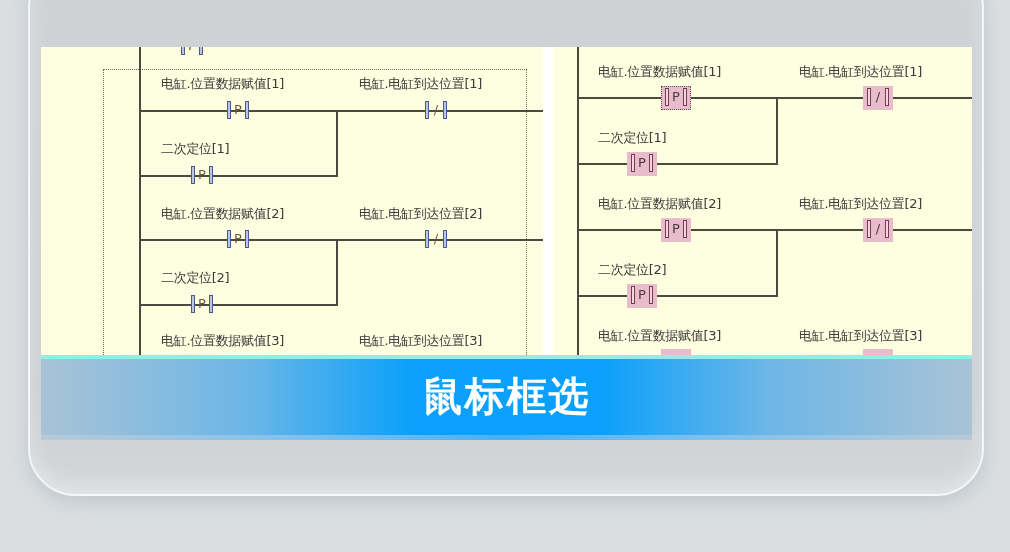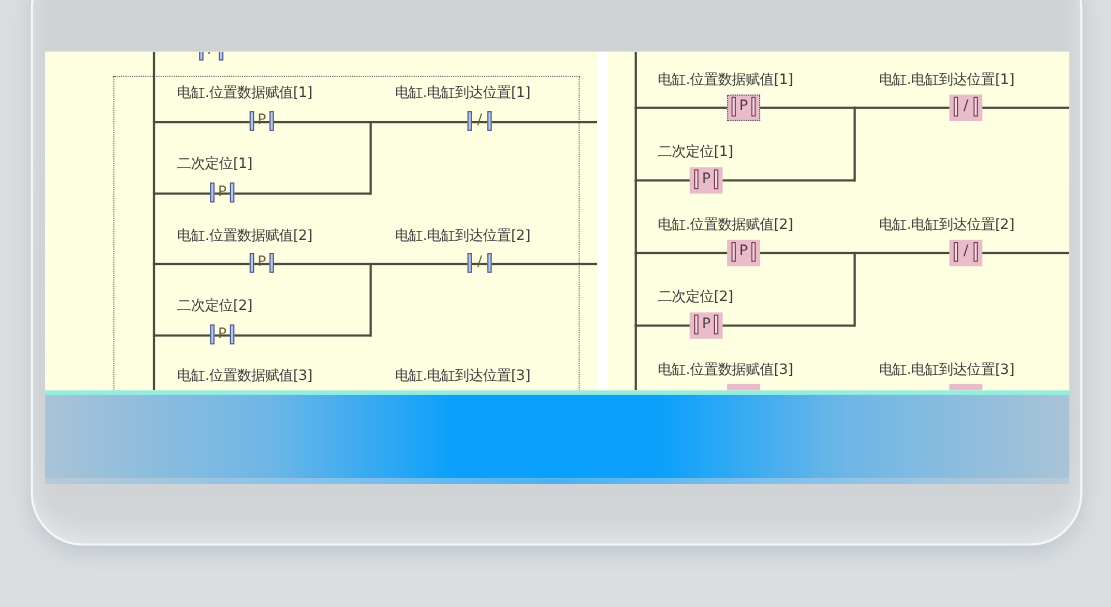--- a/index.html
+++ b/index.html
@@ -188,13 +188,14 @@
     <div class="contact sel" style="left:108px;top:302px;"></div>
     <span class="label" style="left:246px;top:280px;">电缸.电缸到达位置[3]</span>
     <div class="contact sel" style="left:310px;top:302px;"></div>
   </div>
 </div>
 
 <div class="banner">
   <div class="topline"></div>
   <div class="grad"></div>
   <div class="bottomline"></div>
+  <div class="title">鼠标框选</div>
 </div>
 
 </body></html>

